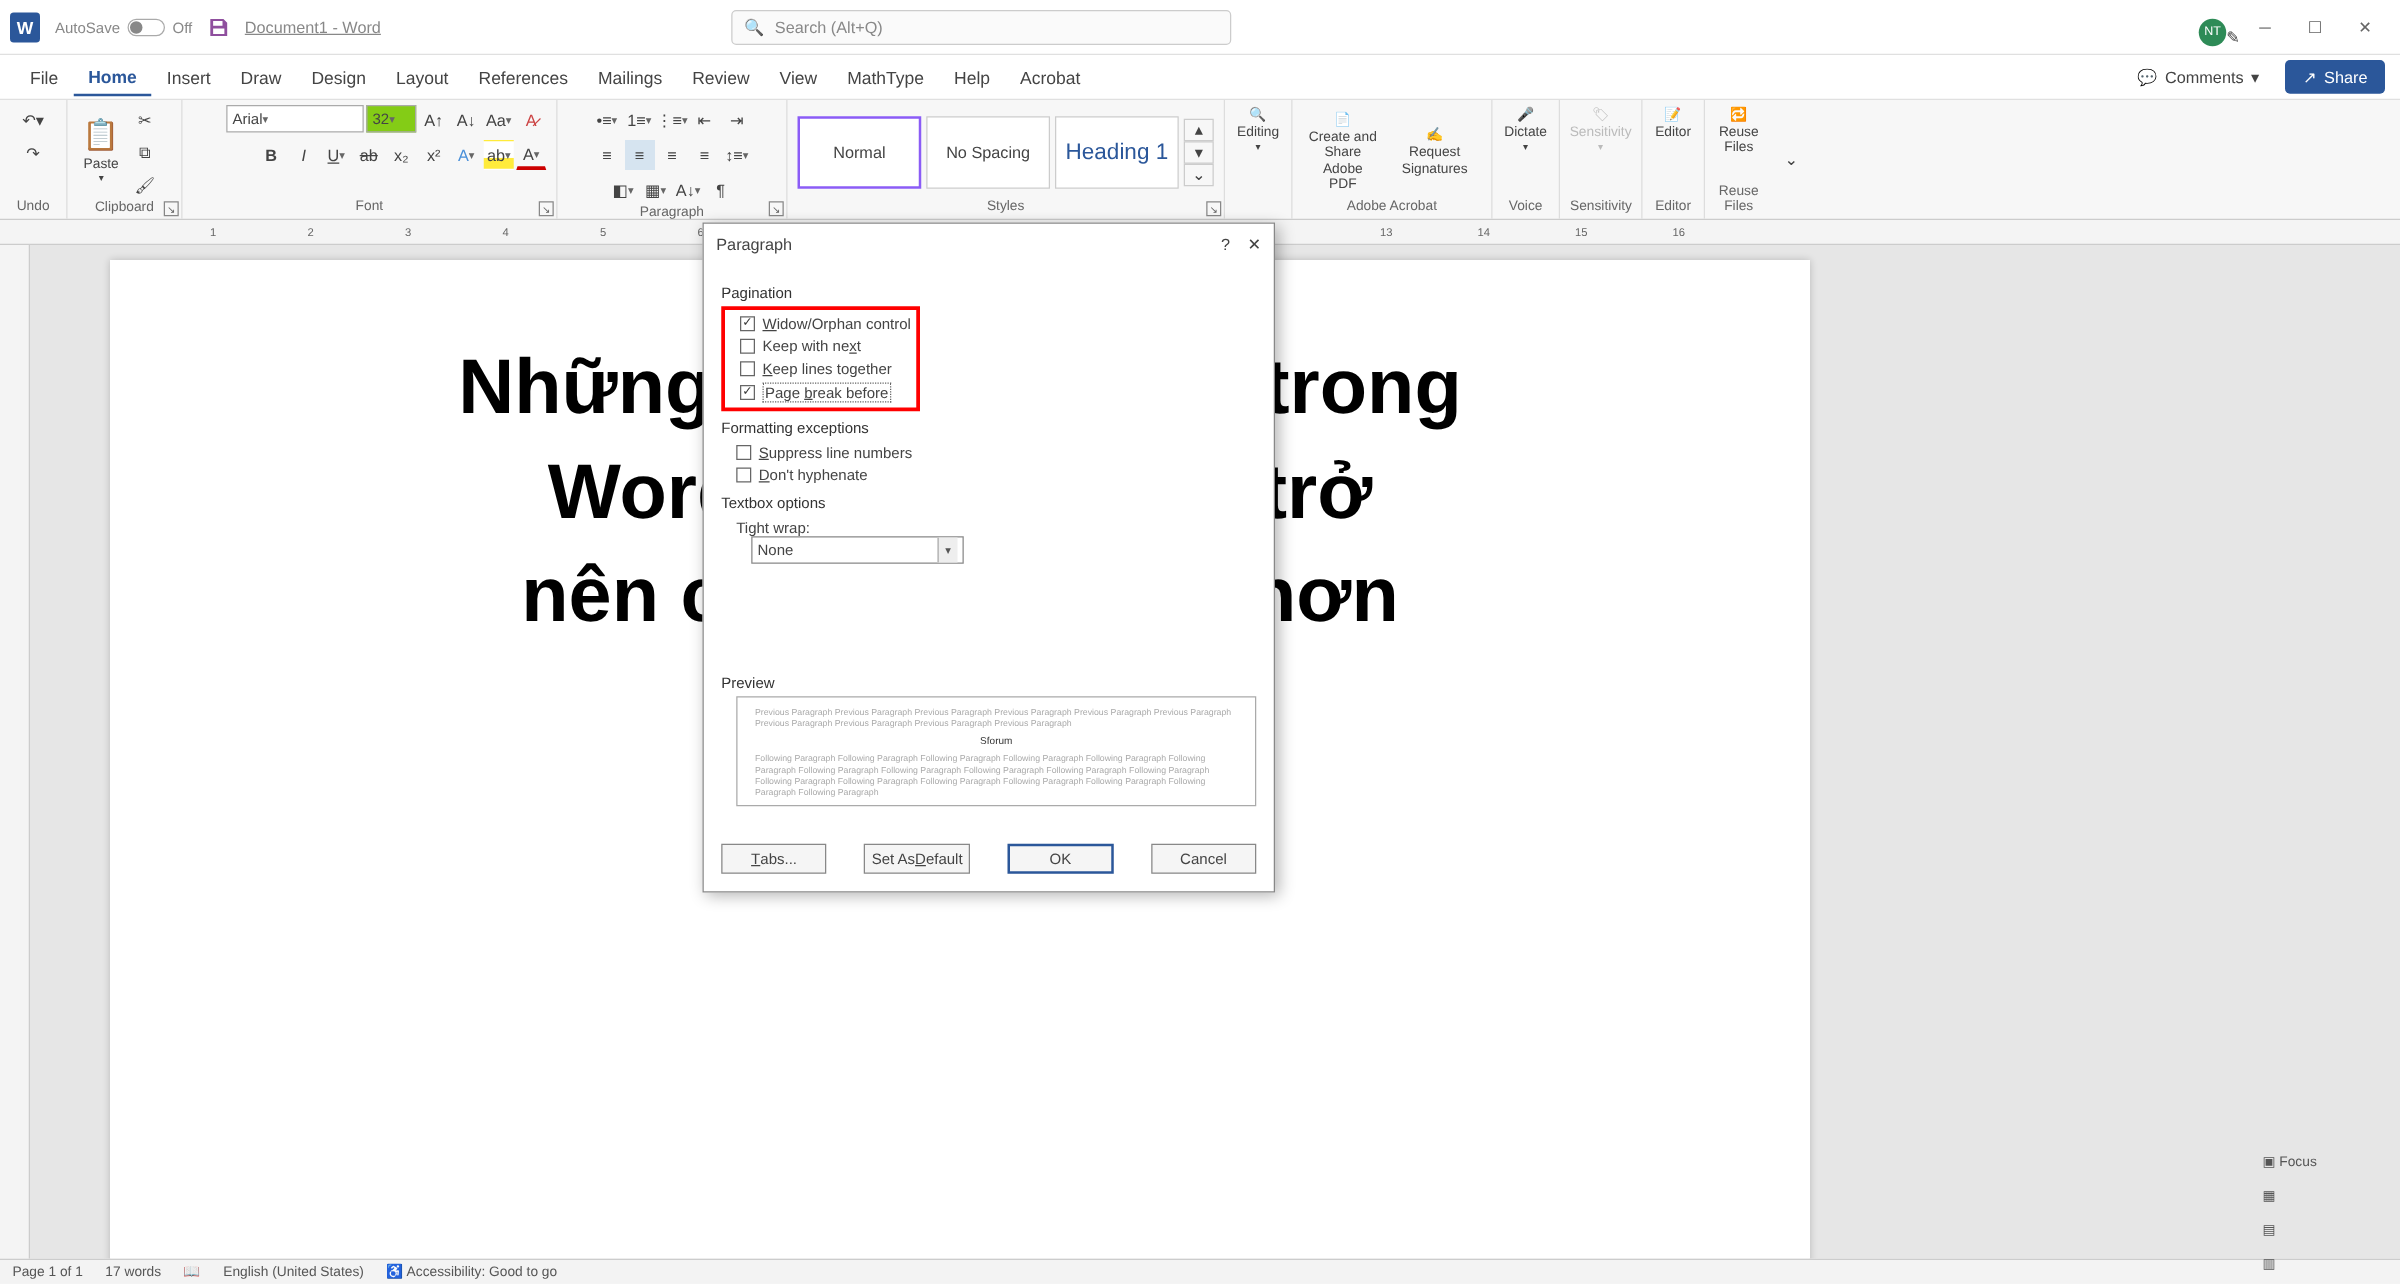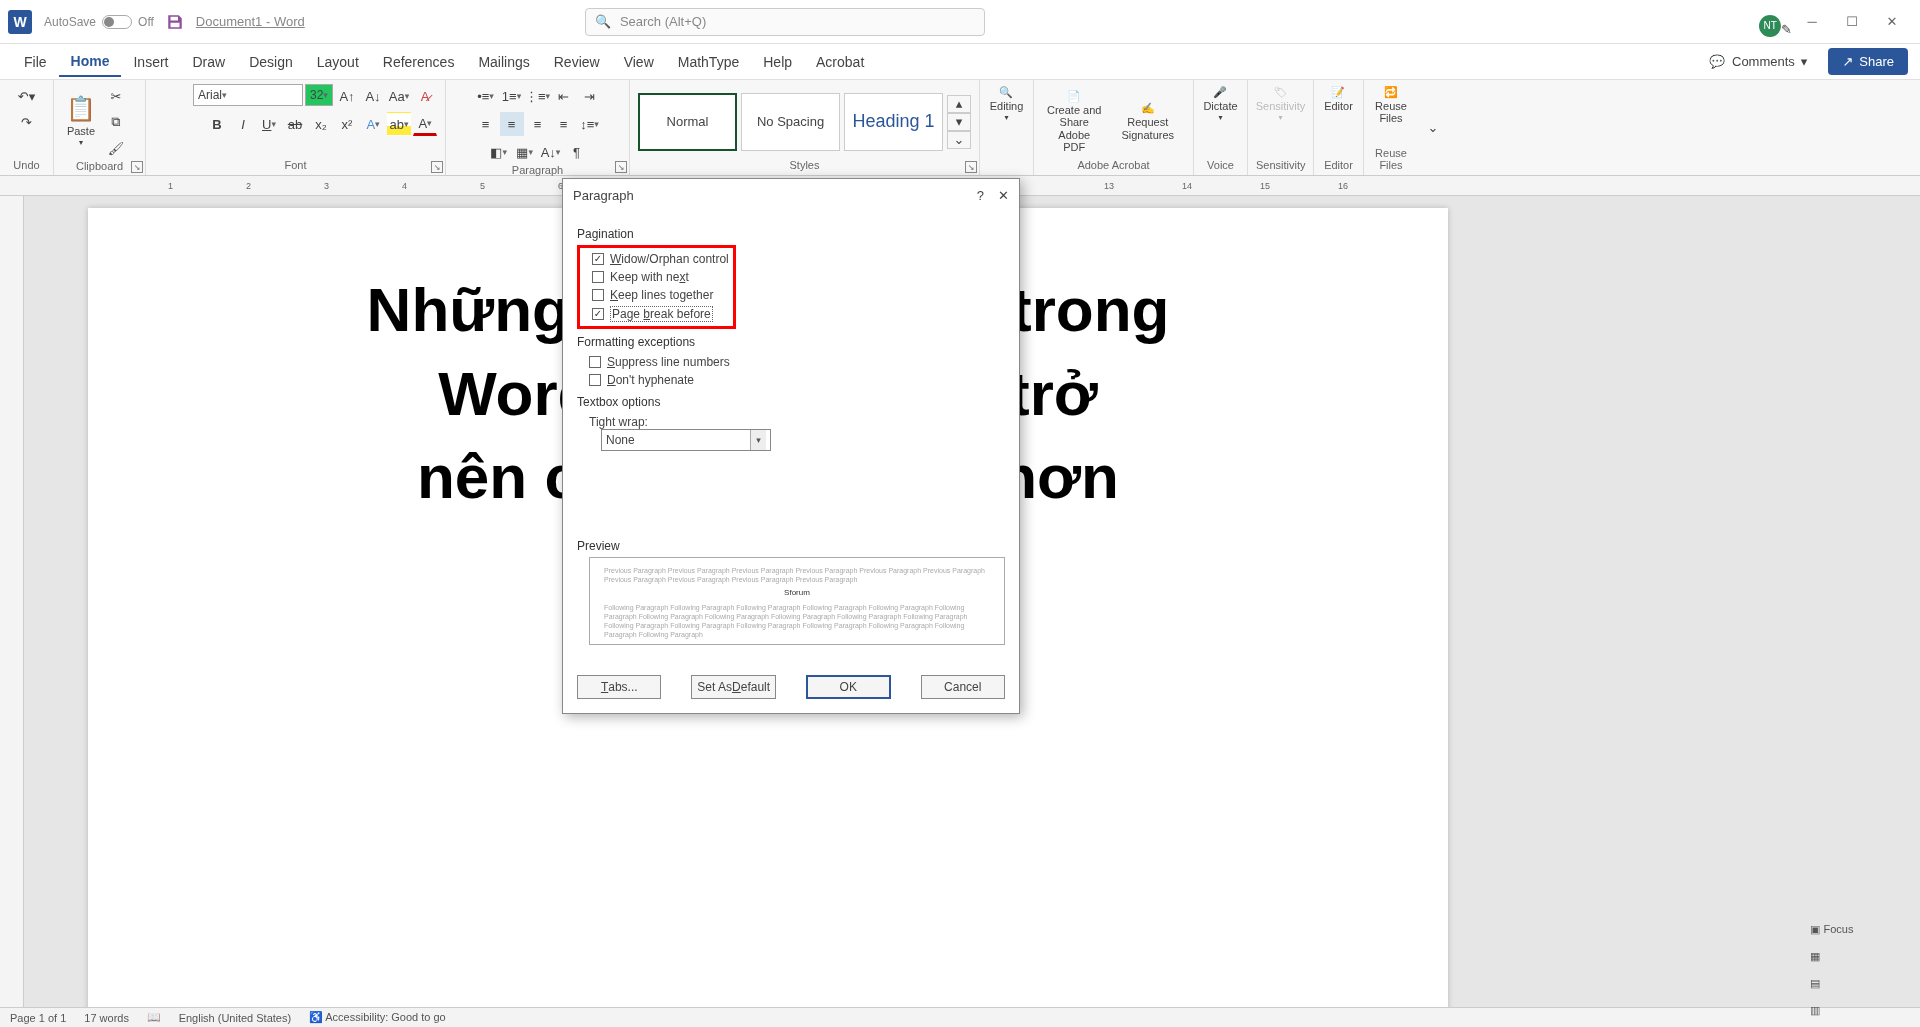--- a/index.html
+++ b/index.html
@@ -28,24 +28,24 @@
 
   
   .ribbon { height: 96px; background: #f7f7f7; display: flex; border-bottom: 1px solid #ccc; }
   .group { border-right: 1px solid #ddd; padding: 4px 8px 2px 8px; display: flex; flex-direction: column; justify-content: space-between; position: relative; }
   .group-label { font-size: 11px; color: #666; text-align: center; padding-bottom: 2px; }
   .group-body { flex: 1; display: flex; align-items: center; gap: 4px; }
   .launcher { position: absolute; right: 2px; bottom: 2px; width: 12px; height: 12px; border: 1px solid #888; font-size: 8px; display: flex; align-items: center; justify-content: center; color: #666; }
   .vbtn { display: flex; flex-direction: column; align-items: center; gap: 2px; padding: 2px 4px; font-size: 11px; color: #444; text-align: center; line-height: 1.1; }
   .hbtn { display: flex; align-items: center; justify-content: center; width: 24px; height: 24px; font-size: 13px; color: #444; border: 1px solid transparent; }
   .font-name { width: 110px; height: 22px; border: 1px solid #aaa; padding: 0 4px; font-size: 12px; display: flex; align-items: center; background: #fff; }
-  .font-size { width: 28px; height: 22px; border: 1px solid #aaa; padding: 0 4px; font-size: 12px; display: flex; align-items: center; background: #22c55e; }
+  .font-size { width: 40px; height: 22px; border: 1px solid #aaa; padding: 0 4px; font-size: 12px; display: flex; align-items: center; background: #84cc16; }
   .style-gallery { display: flex; gap: 4px; align-items: center; }
   .style-item { width: 100px; height: 58px; border: 1px solid #ccc; background: #fff; display: flex; align-items: center; justify-content: center; font-size: 13px; }
-  .style-item.sel { border: 2px solid #14532d; }
+  .style-item.sel { border: 2px solid #8b5cf6; }
   .style-item.heading { color: #2b579a; font-size: 18px; font-family: Cambria, serif; }
   .dd-arrow::after { content: " ▾"; font-size: 9px; color: #666; }
 
   
   .ruler-h { height: 20px; background: #f4f4f4; border-bottom: 1px solid #ccc; position: relative; font-size: 9px; color: #666; display: flex; align-items: center; padding-left: 90px; }
   .ruler-h span { position: absolute; }
   .ruler-v { position: absolute; left: 0; top: 196px; width: 24px; bottom: 20px; background: #f4f4f4; border-right: 1px solid #ccc; }
 
   
   .doc-area { position: absolute; left: 24px; top: 196px; right: 0; bottom: 20px; background: #e6e6e6; overflow: hidden; }

